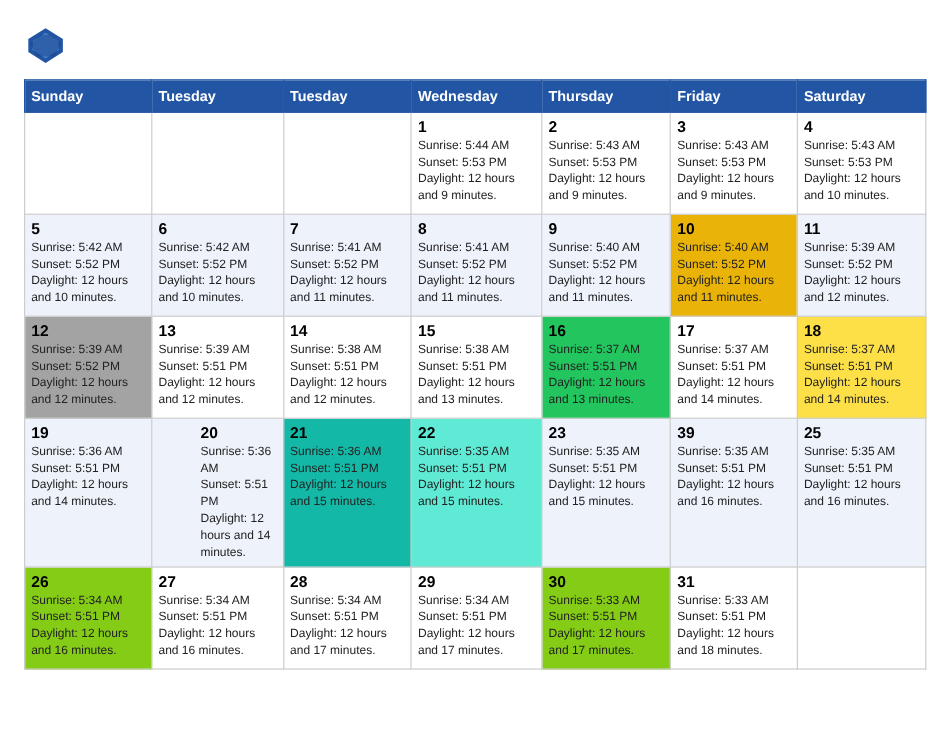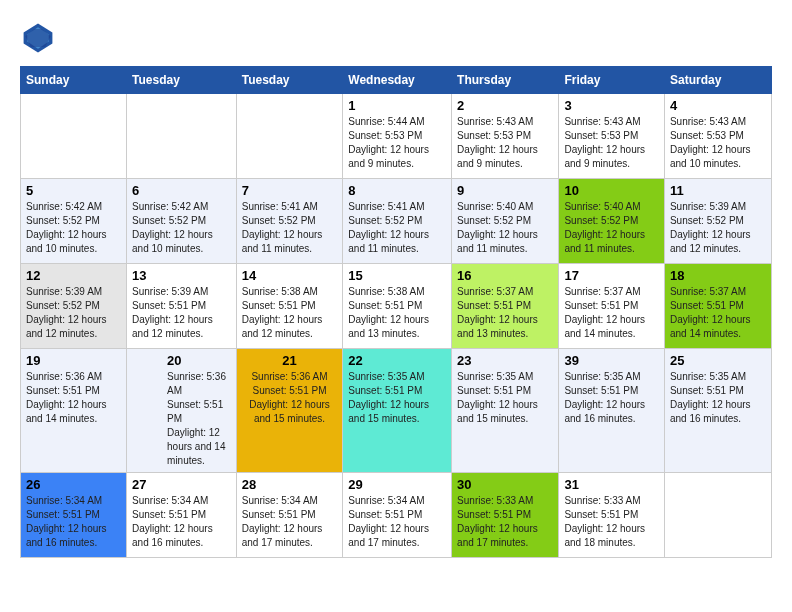--- a/index.html
+++ b/index.html
@@ -172,35 +172,35 @@
           <div class="day-info" style="white-space: pre-line;">Sunrise: 5:41 AM
 Sunset: 5:52 PM
 Daylight: 12 hours and 11 minutes.</div>
         </td>
         <td style="background-color: rgb(238, 242, 251);">
           <span class="day-num">9</span>
           <div class="day-info" style="white-space: pre-line;">Sunrise: 5:40 AM
 Sunset: 5:52 PM
 Daylight: 12 hours and 11 minutes.</div>
         </td>
-        <td style="background-color: #84cc16;">
+        <td style="background-color: #eab308;">
           <span class="day-num">10</span>
           <div class="day-info" style="white-space: pre-line;">Sunrise: 5:40 AM
 Sunset: 5:52 PM
 Daylight: 12 hours and 11 minutes.</div>
         </td>
         <td style="background-color: rgb(238, 242, 251);">
           <span class="day-num">11</span>
           <div class="day-info" style="white-space: pre-line;">Sunrise: 5:39 AM
 Sunset: 5:52 PM
 Daylight: 12 hours and 12 minutes.</div>
         </td>
       </tr>
       <tr>
-        <td style="background-color: #e5e5e5;">
+        <td style="background-color: #a3a3a3;">
           <span class="day-num">12</span>
           <div class="day-info" style="white-space: pre-line;">Sunrise: 5:39 AM
 Sunset: 5:52 PM
 Daylight: 12 hours and 12 minutes.</div>
         </td>
         <td style="background-color: rgb(255, 255, 255);">
           <span class="day-num">13</span>
           <div class="day-info" style="white-space: pre-line;">Sunrise: 5:39 AM
 Sunset: 5:51 PM
 Daylight: 12 hours and 12 minutes.</div>
@@ -210,53 +210,53 @@
           <div class="day-info" style="white-space: pre-line;">Sunrise: 5:38 AM
 Sunset: 5:51 PM
 Daylight: 12 hours and 12 minutes.</div>
         </td>
         <td style="background-color: rgb(255, 255, 255);">
           <span class="day-num">15</span>
           <div class="day-info" style="white-space: pre-line;">Sunrise: 5:38 AM
 Sunset: 5:51 PM
 Daylight: 12 hours and 13 minutes.</div>
         </td>
-        <td style="background-color: #bef264;">
+        <td style="background-color: #22c55e;">
           <span class="day-num">16</span>
           <div class="day-info" style="white-space: pre-line;">Sunrise: 5:37 AM
 Sunset: 5:51 PM
 Daylight: 12 hours and 13 minutes.</div>
         </td>
         <td style="background-color: rgb(255, 255, 255);">
           <span class="day-num">17</span>
           <div class="day-info" style="white-space: pre-line;">Sunrise: 5:37 AM
 Sunset: 5:51 PM
 Daylight: 12 hours and 14 minutes.</div>
         </td>
-        <td style="background-color: #84cc16;">
+        <td style="background-color: #fde047;">
           <span class="day-num">18</span>
           <div class="day-info" style="white-space: pre-line;">Sunrise: 5:37 AM
 Sunset: 5:51 PM
 Daylight: 12 hours and 14 minutes.</div>
         </td>
       </tr>
       <tr>
         <td style="background-color: rgb(238, 242, 251);">
           <span class="day-num">19</span>
           <div class="day-info" style="white-space: pre-line;">Sunrise: 5:36 AM
 Sunset: 5:51 PM
 Daylight: 12 hours and 14 minutes.</div>
         </td>
         <td style="background-color: rgb(238, 242, 251); padding-left: 40px;">
           <span class="day-num">20</span>
           <div class="day-info" style="white-space: pre-line;">Sunrise: 5:36 AM
 Sunset: 5:51 PM
 Daylight: 12 hours and 14 minutes.</div>
         </td>
-        <td style="background-color: #eab308; text-align: center;">
+        <td style="background-color: #14b8a6;">
           <span class="day-num">21</span>
           <div class="day-info" style="white-space: pre-line;">Sunrise: 5:36 AM
 Sunset: 5:51 PM
 Daylight: 12 hours and 15 minutes.</div>
         </td>
         <td style="background-color: #5eead4;">
           <span class="day-num">22</span>
           <div class="day-info" style="white-space: pre-line;">Sunrise: 5:35 AM
 Sunset: 5:51 PM
 Daylight: 12 hours and 15 minutes.</div>
@@ -274,21 +274,21 @@
 Daylight: 12 hours and 16 minutes.</div>
         </td>
         <td style="background-color: rgb(238, 242, 251);">
           <span class="day-num">25</span>
           <div class="day-info" style="white-space: pre-line;">Sunrise: 5:35 AM
 Sunset: 5:51 PM
 Daylight: 12 hours and 16 minutes.</div>
         </td>
       </tr>
       <tr>
-        <td style="background-color: #3b82f6;">
+        <td style="background-color: #84cc16;">
           <span class="day-num">26</span>
           <div class="day-info" style="white-space: pre-line;">Sunrise: 5:34 AM
 Sunset: 5:51 PM
 Daylight: 12 hours and 16 minutes.</div>
         </td>
         <td style="background-color: rgb(255, 255, 255);">
           <span class="day-num">27</span>
           <div class="day-info" style="white-space: pre-line;">Sunrise: 5:34 AM
 Sunset: 5:51 PM
 Daylight: 12 hours and 16 minutes.</div>

